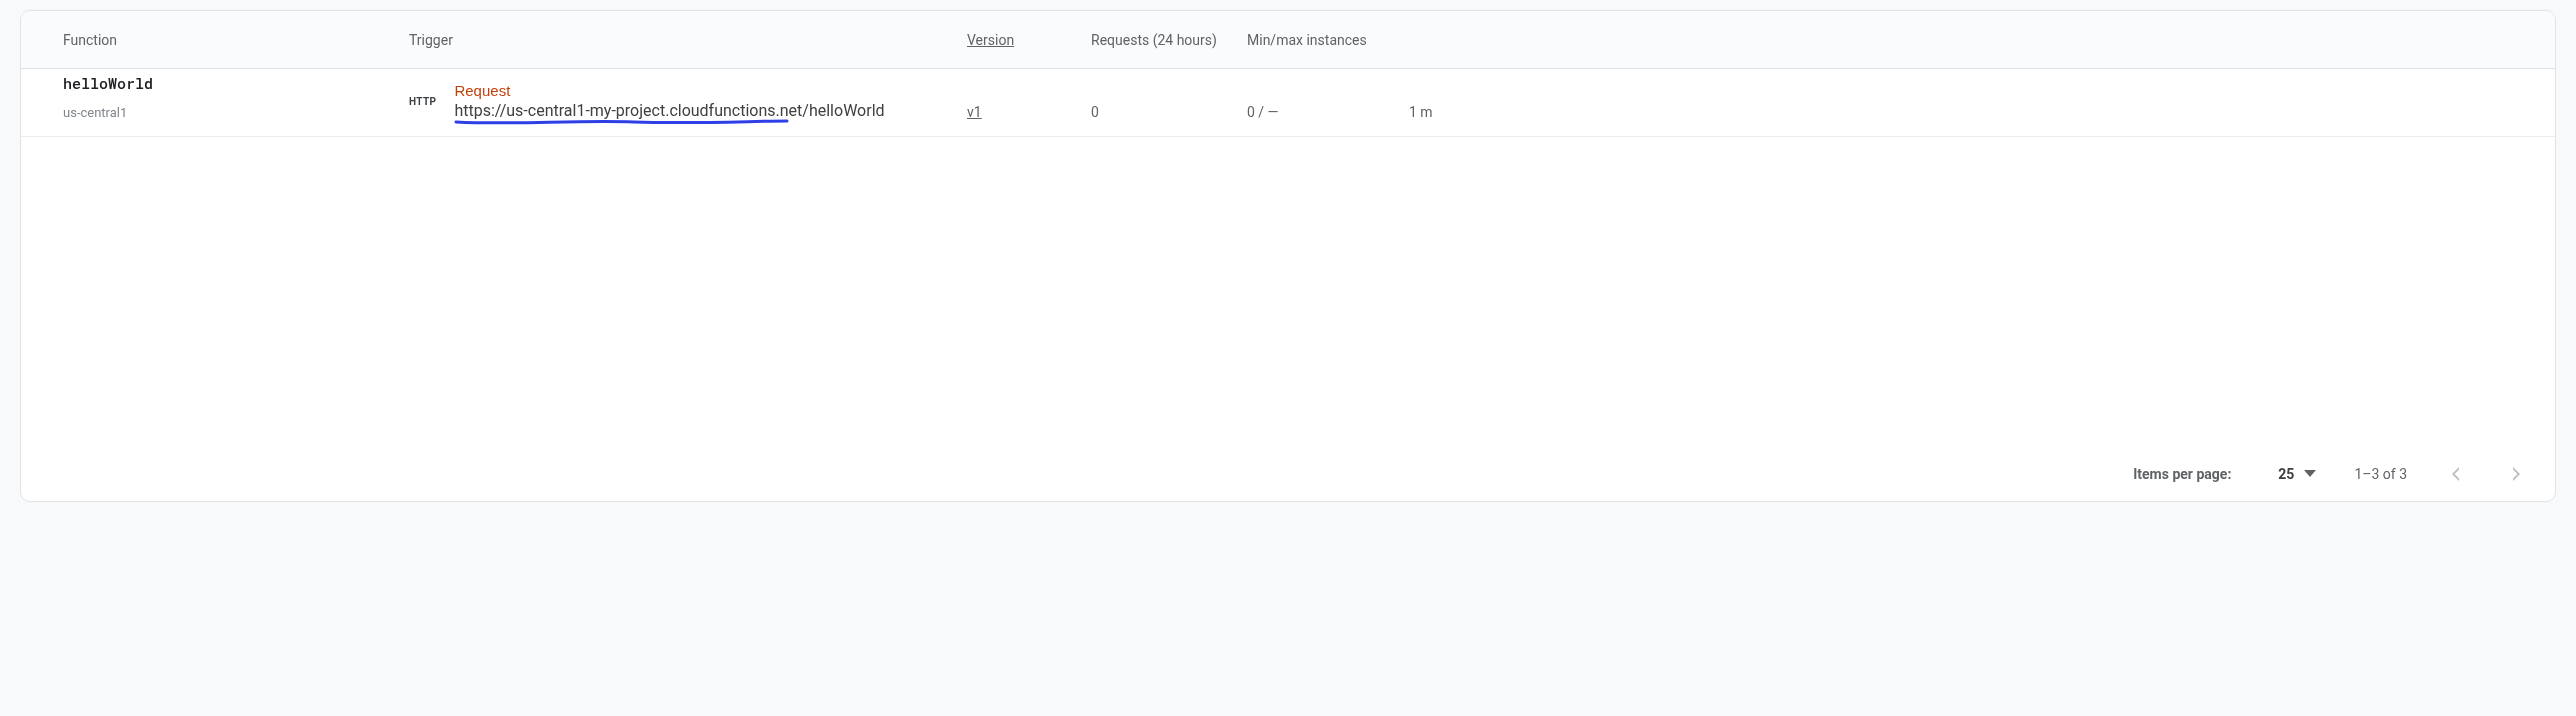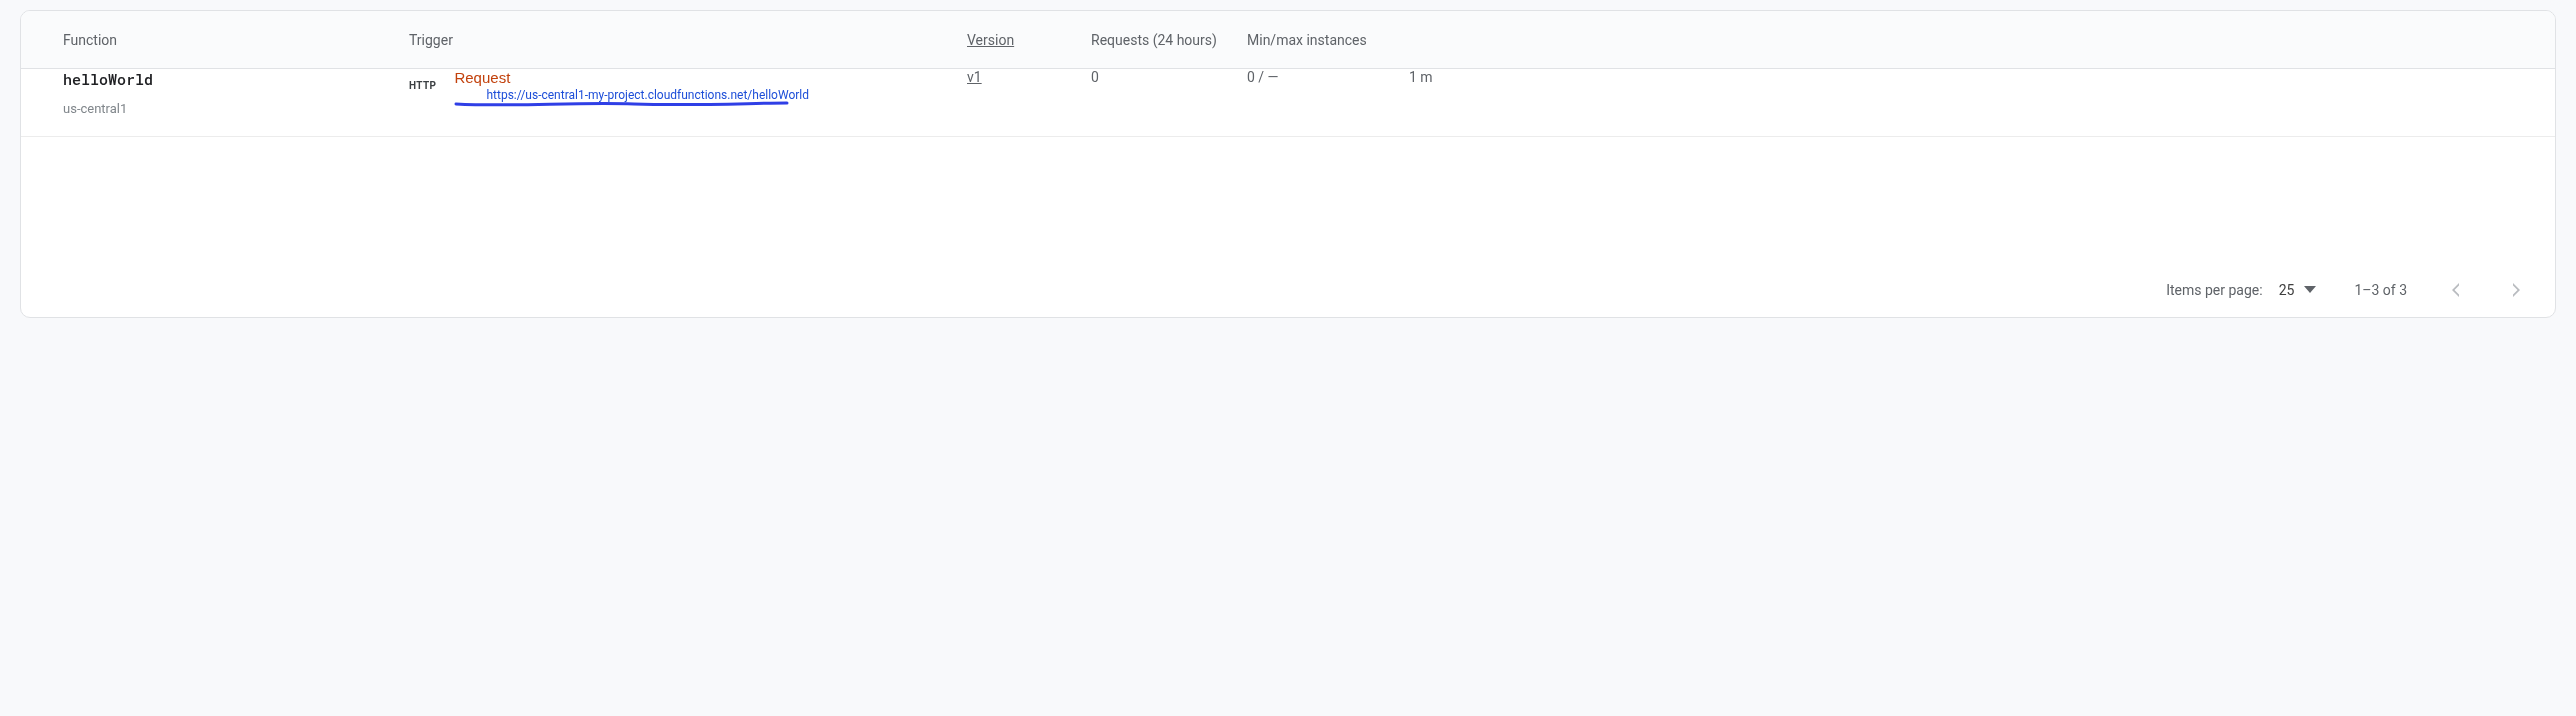--- a/index.html
+++ b/index.html
@@ -15,39 +15,39 @@
       padding: 10px 20px;
     }
     .panel {
       background: #fff;
       border: 1px solid #e0e2e5;
       border-radius: 10px;
       overflow: hidden;
       box-shadow: 0 0 0 0 rgba(0,0,0,0.0);
       display: flex;
       flex-direction: column;
-      height: 308px;
+      height: 492px;
       position: relative;
     }
     .table-header {
       display: flex;
       align-items: center;
       height: 58px;
       border-bottom: 1px solid #e0e2e5;
       background: #fafbfc;
       padding: 0 20px 0 42px;
       font-size: 14px;
       color: #5f6368;
     }
     .table-row {
       display: flex;
-      align-items: flex-start;
+      align-items: flex-end;
       height: 68px;
       border-bottom: 1px solid #ececec;
-      padding: 0 20px 4px 42px;
+      padding: 0 20px 16px 42px;
       background: #fff;
     }
     .col-function { width: 346px; flex: 0 0 346px; }
     .col-trigger  { width: 558px; flex: 0 0 558px; }
     .col-version  { width: 124px; flex: 0 0 124px; text-decoration: underline; }
     .col-requests { width: 156px; flex: 0 0 156px; }
     .col-minmax   { width: 162px; flex: 0 0 162px; }
     .col-timeout  { flex: 1 1 auto; }
 
     .fn-name {
@@ -79,24 +79,23 @@
       flex-direction: column;
       position: relative;
     }
     .trigger-label {
       font-family: Liberation Sans, sans-serif;
       font-size: 15px;
       color: #c2410c;
       line-height: 1.2;
     }
     .trigger-url {
-      font-size: 12px;
-      color: #1d4ed8;
+      font-size: 16px;
+      color: #404040;
       margin-top: 1px;
-      margin-left: 32px;
     }
     .underline-annot {
       position: absolute;
       left: 0;
       bottom: -6px;
       width: 335px;
       height: 8px;
       pointer-events: none;
     }
     .underline-annot svg { display: block; }
@@ -112,21 +111,22 @@
       justify-content: flex-end;
       gap: 38px;
       padding: 0 28px;
       font-size: 14px;
       color: #5f6368;
       border-top: 1px solid transparent;
     }
     .ipp-group {
       display: flex;
       align-items: flex-end;
-      gap: 16px;
+      gap: 47px;
+      font-weight: bold;
     }
     .page-size {
       display: flex;
       align-items: center;
       gap: 10px;
       color: #404040;
       cursor: pointer;
     }
     .page-size .caret svg { display: block; fill: #5f6368; }
     .nav-arrows {

